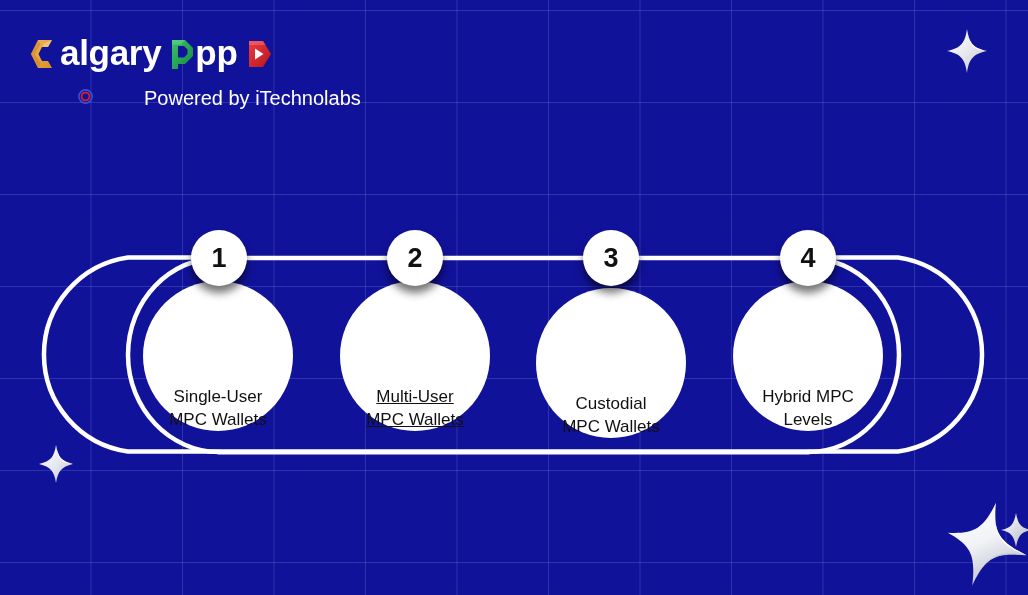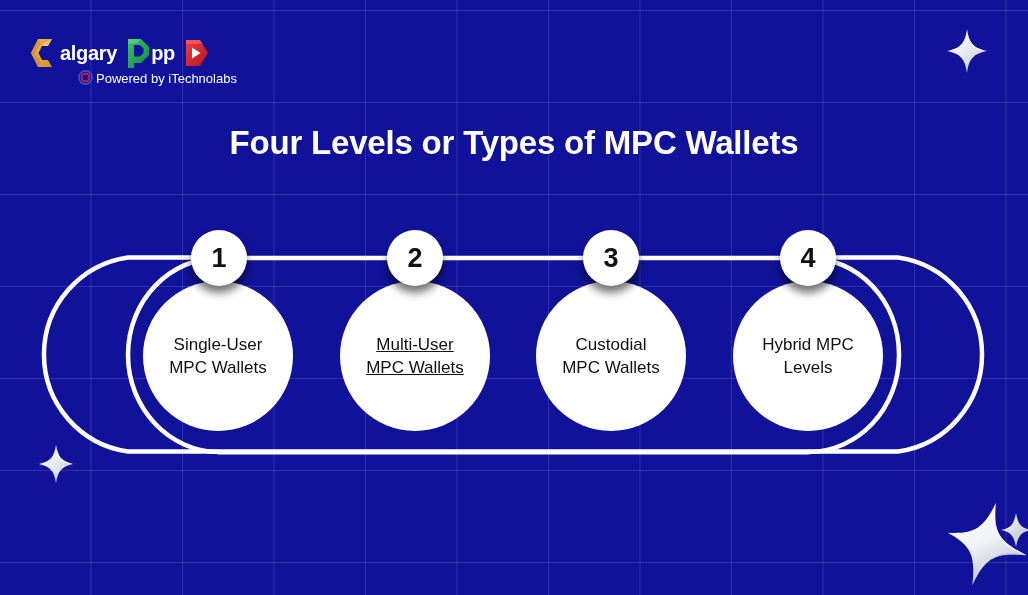--- a/index.html
+++ b/index.html
@@ -24,55 +24,56 @@
     background-size:91.5px 92px;
     background-position:-1px 10px;
     pointer-events:none;
   }
   
   .logo-block {
     position:absolute; left:30px; top:36px;
     width:330px; height:62px;
   }
   .logo-line {
-    display:flex; align-items:center;
+    display:flex; align-items:flex-end;
     height:34px;
-    font-size:20px; font-weight:bold;
+    font-size:35px; font-weight:bold;
     color:#ffffff; letter-spacing:-0.3px;
     white-space:nowrap;
   }
   .mark { position:relative; display:inline-block; vertical-align:middle; }
   .mark svg { display:block; }
   .logo-word { line-height:34px; }
   .logo-gap { display:inline-block; width:9px; }
   .tagline {
     display:flex; align-items:center;
-    margin-top:0; margin-left:48px;
-    font-size:13px; color:#ffffff; font-weight:400;
+    margin-top:16px; margin-left:48px;
+    font-size:20px; color:#ffffff; font-weight:400;
     white-space:nowrap;
+    gap:48px;
   }
   .tagline-icon { margin-right:3px; display:block; }
   .tagline-text { line-height:18px; }
   
   .title {
     position:absolute; left:0; top:124px; width:1028px;
     text-align:center;
     font-size:33px; font-weight:bold; color:#ffffff;
     letter-spacing:-0.2px;
   }
   
   .diagram { position:absolute; left:0; top:0; width:1028px; height:595px; }
   .diagram svg { position:absolute; left:0; top:0; }
 
   .node { position:absolute; }
   .bubble {
     position:absolute;
     border-radius:50%;
     background:#ffffff;
-    display:flex; align-items:center; justify-content:center;
+    display:flex; align-items:flex-end; justify-content:center;
     text-align:center;
     color:#111111;
     font-size:17px; line-height:23px;
     font-weight:400;
   }
   .badge {
     position:absolute;
     width:56px; height:56px; border-radius:50%;
     background:#ffffff;
     display:flex; align-items:center; justify-content:center;
@@ -142,21 +143,20 @@
         <svg width="15" height="15" viewBox="0 0 15 15">
           <circle cx="7.5" cy="7.5" r="6.6" fill="none" stroke="#3b4fd0" stroke-width="1.6"></circle>
           <circle cx="7.5" cy="7.5" r="3.9" fill="none" stroke="#d62027" stroke-width="1.8"></circle>
           <circle cx="7.5" cy="7.5" r="1.5" fill="#11129a"></circle>
         </svg>
       </span>
       <span class="tagline-text">Powered by iTechnolabs</span>
     </div>
   </div>
 
-  <div class="title">Four Levels or Types of MPC Wallets</div>
 
   <div class="diagram">
 
     <svg width="1028" height="595">
 
       <path d="M 219 258
                L 128 258
                A 98 98 0 0 0 128 452
                L 898 452
                A 98 98 0 0 0 898 258
@@ -190,21 +190,21 @@
           <span>Multi-User</span><br>
           <span>MPC Wallets</span>
         </span>
       </div>
       <div class="badge" style="left:387px; top:230px;">
         <span>2</span>
       </div>
     </div>
 
     <div class="node">
-      <div class="bubble" style="left:536px; top:281px; width:150px; height:150px;">
+      <div class="bubble" style="left:536px; top:288px; width:150px; height:150px;">
         <span>
           <span>Custodial</span><br>
           <span>MPC Wallets</span>
         </span>
       </div>
       <div class="badge" style="left:583px; top:230px;">
         <span>3</span>
       </div>
     </div>
 

